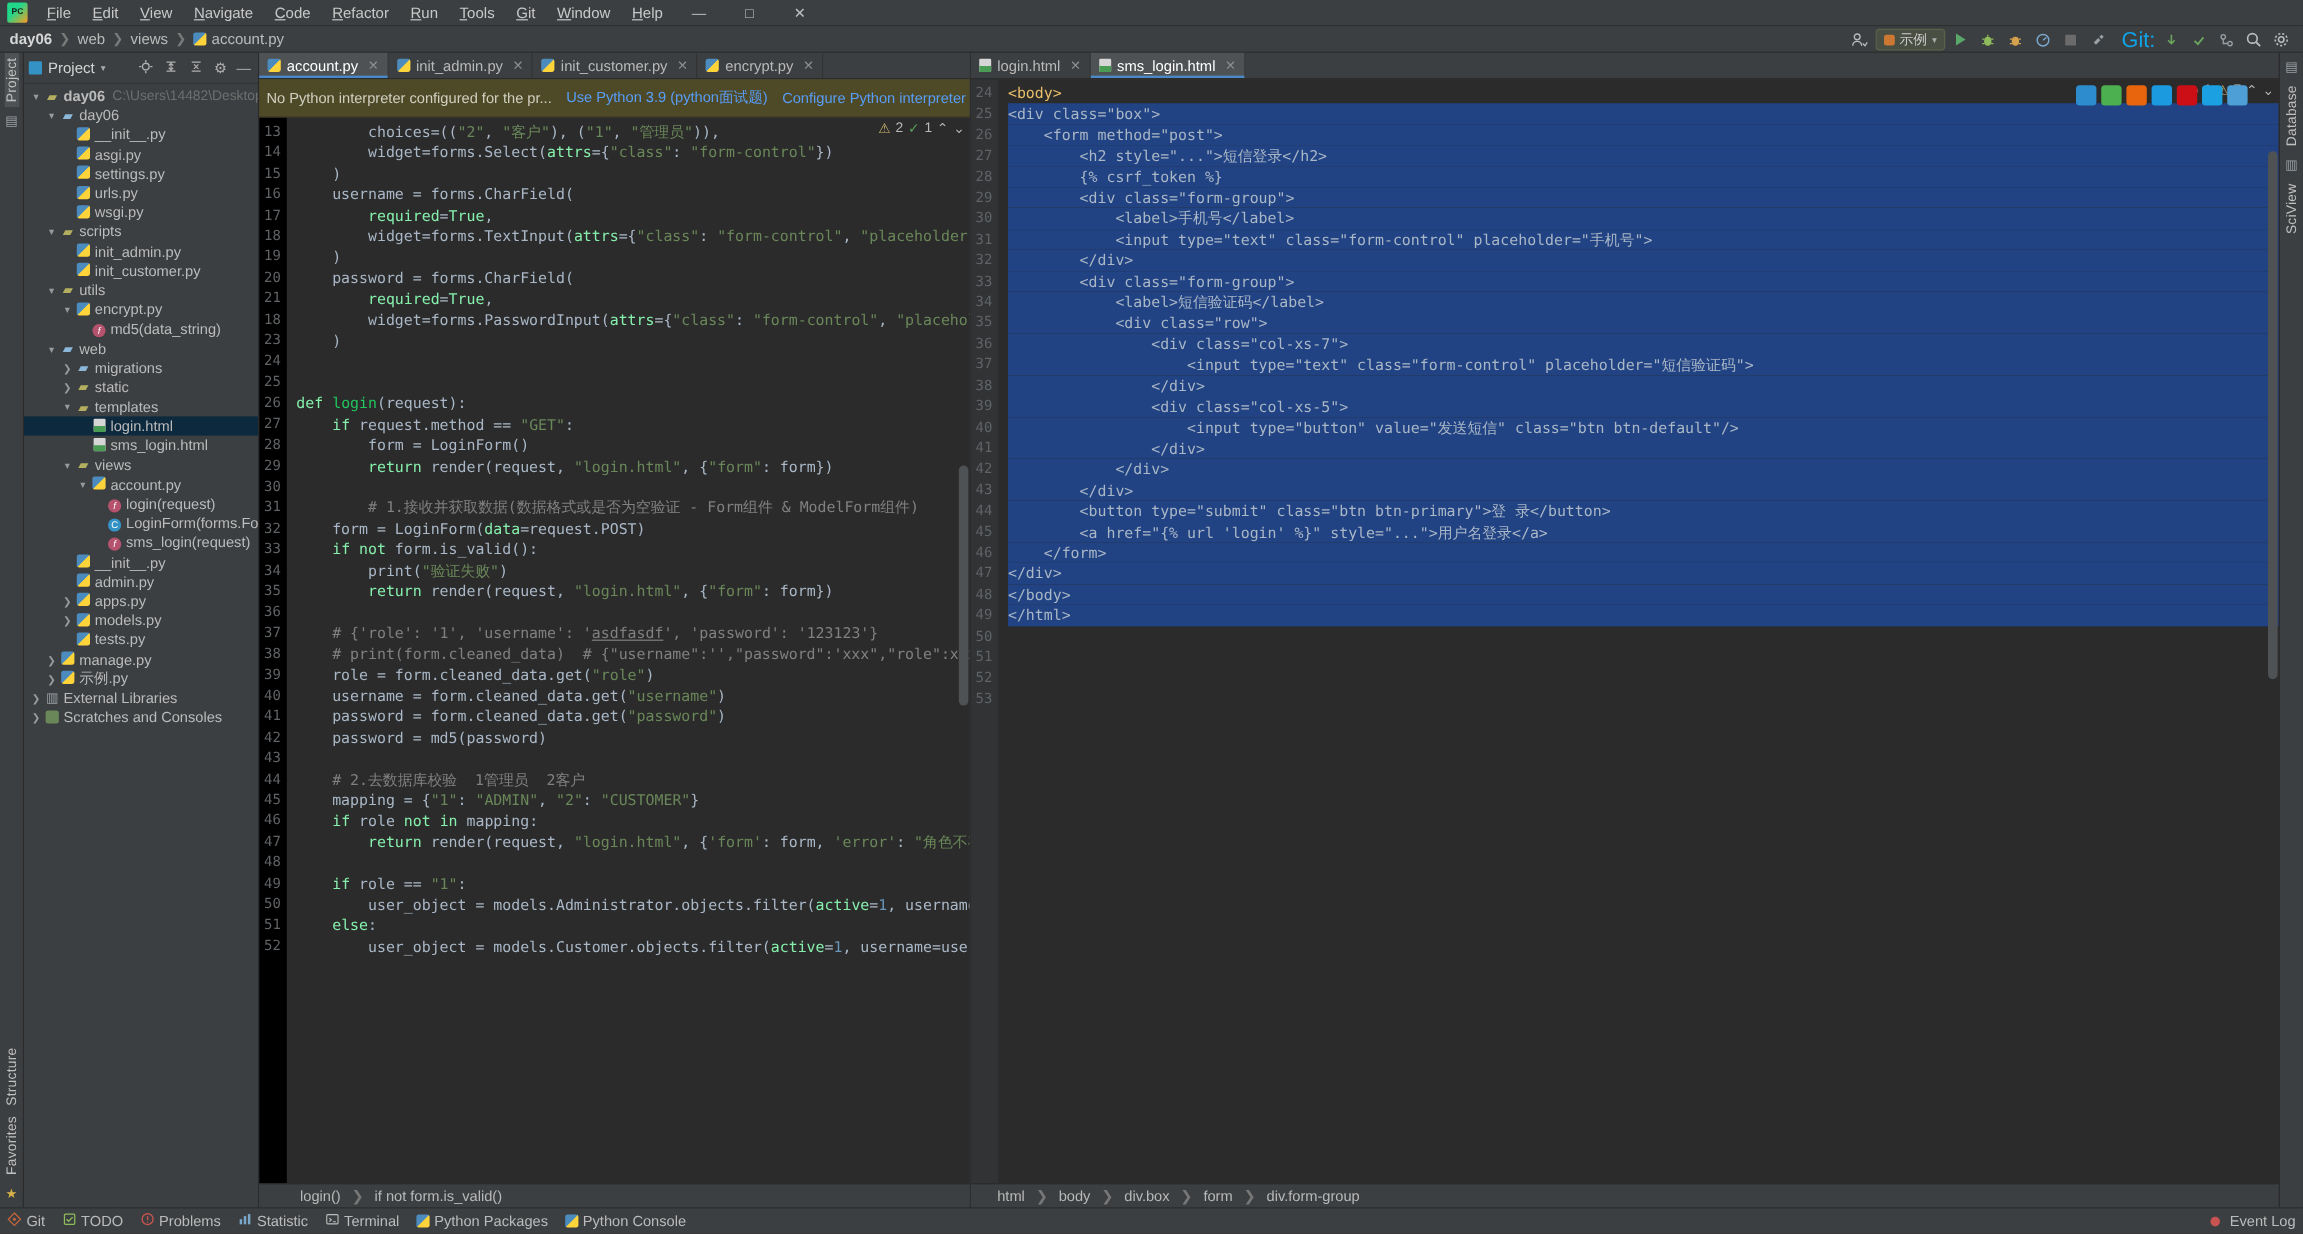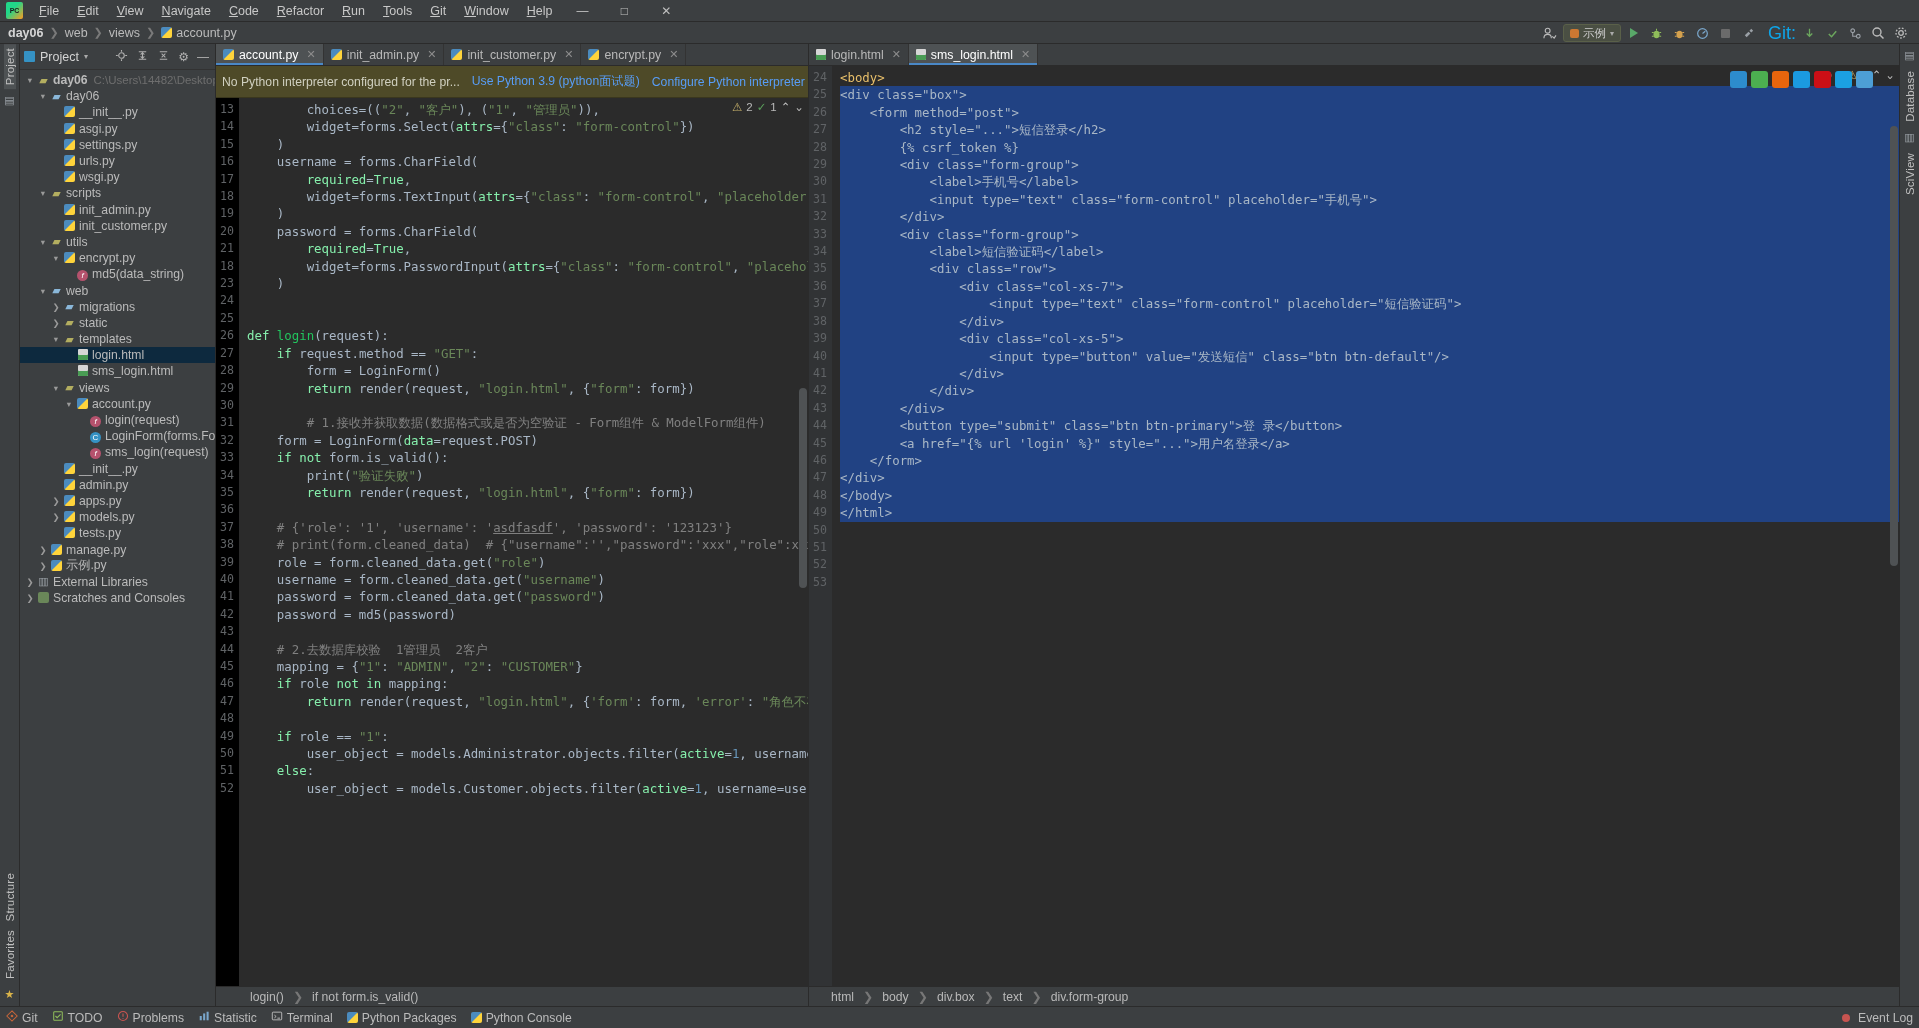--- a/index.html
+++ b/index.html
@@ -666,21 +666,21 @@
           </div>
         <div class="scrollthumb" style="top:60px;height:440px;"></div>
       </div>
       <div class="crumbbar" id="rightCrumbBar">
           <span>html</span>
           <span class="sep" style="margin: 0px 5px;">❯</span>
           <span>body</span>
           <span class="sep" style="margin: 0px 5px;">❯</span>
           <span>div.box</span>
           <span class="sep" style="margin: 0px 5px;">❯</span>
-          <span>text</span>
+          <span>form</span>
           <span class="sep" style="margin: 0px 5px;">❯</span>
           <span>div.form-group</span>
         </div>
     </div>
   </div>
 
   <div id="rightstrip">
     <div class="strip-icon">▤</div>
     <div class="vlabel">Database</div>
     <div class="strip-icon">▥</div>

